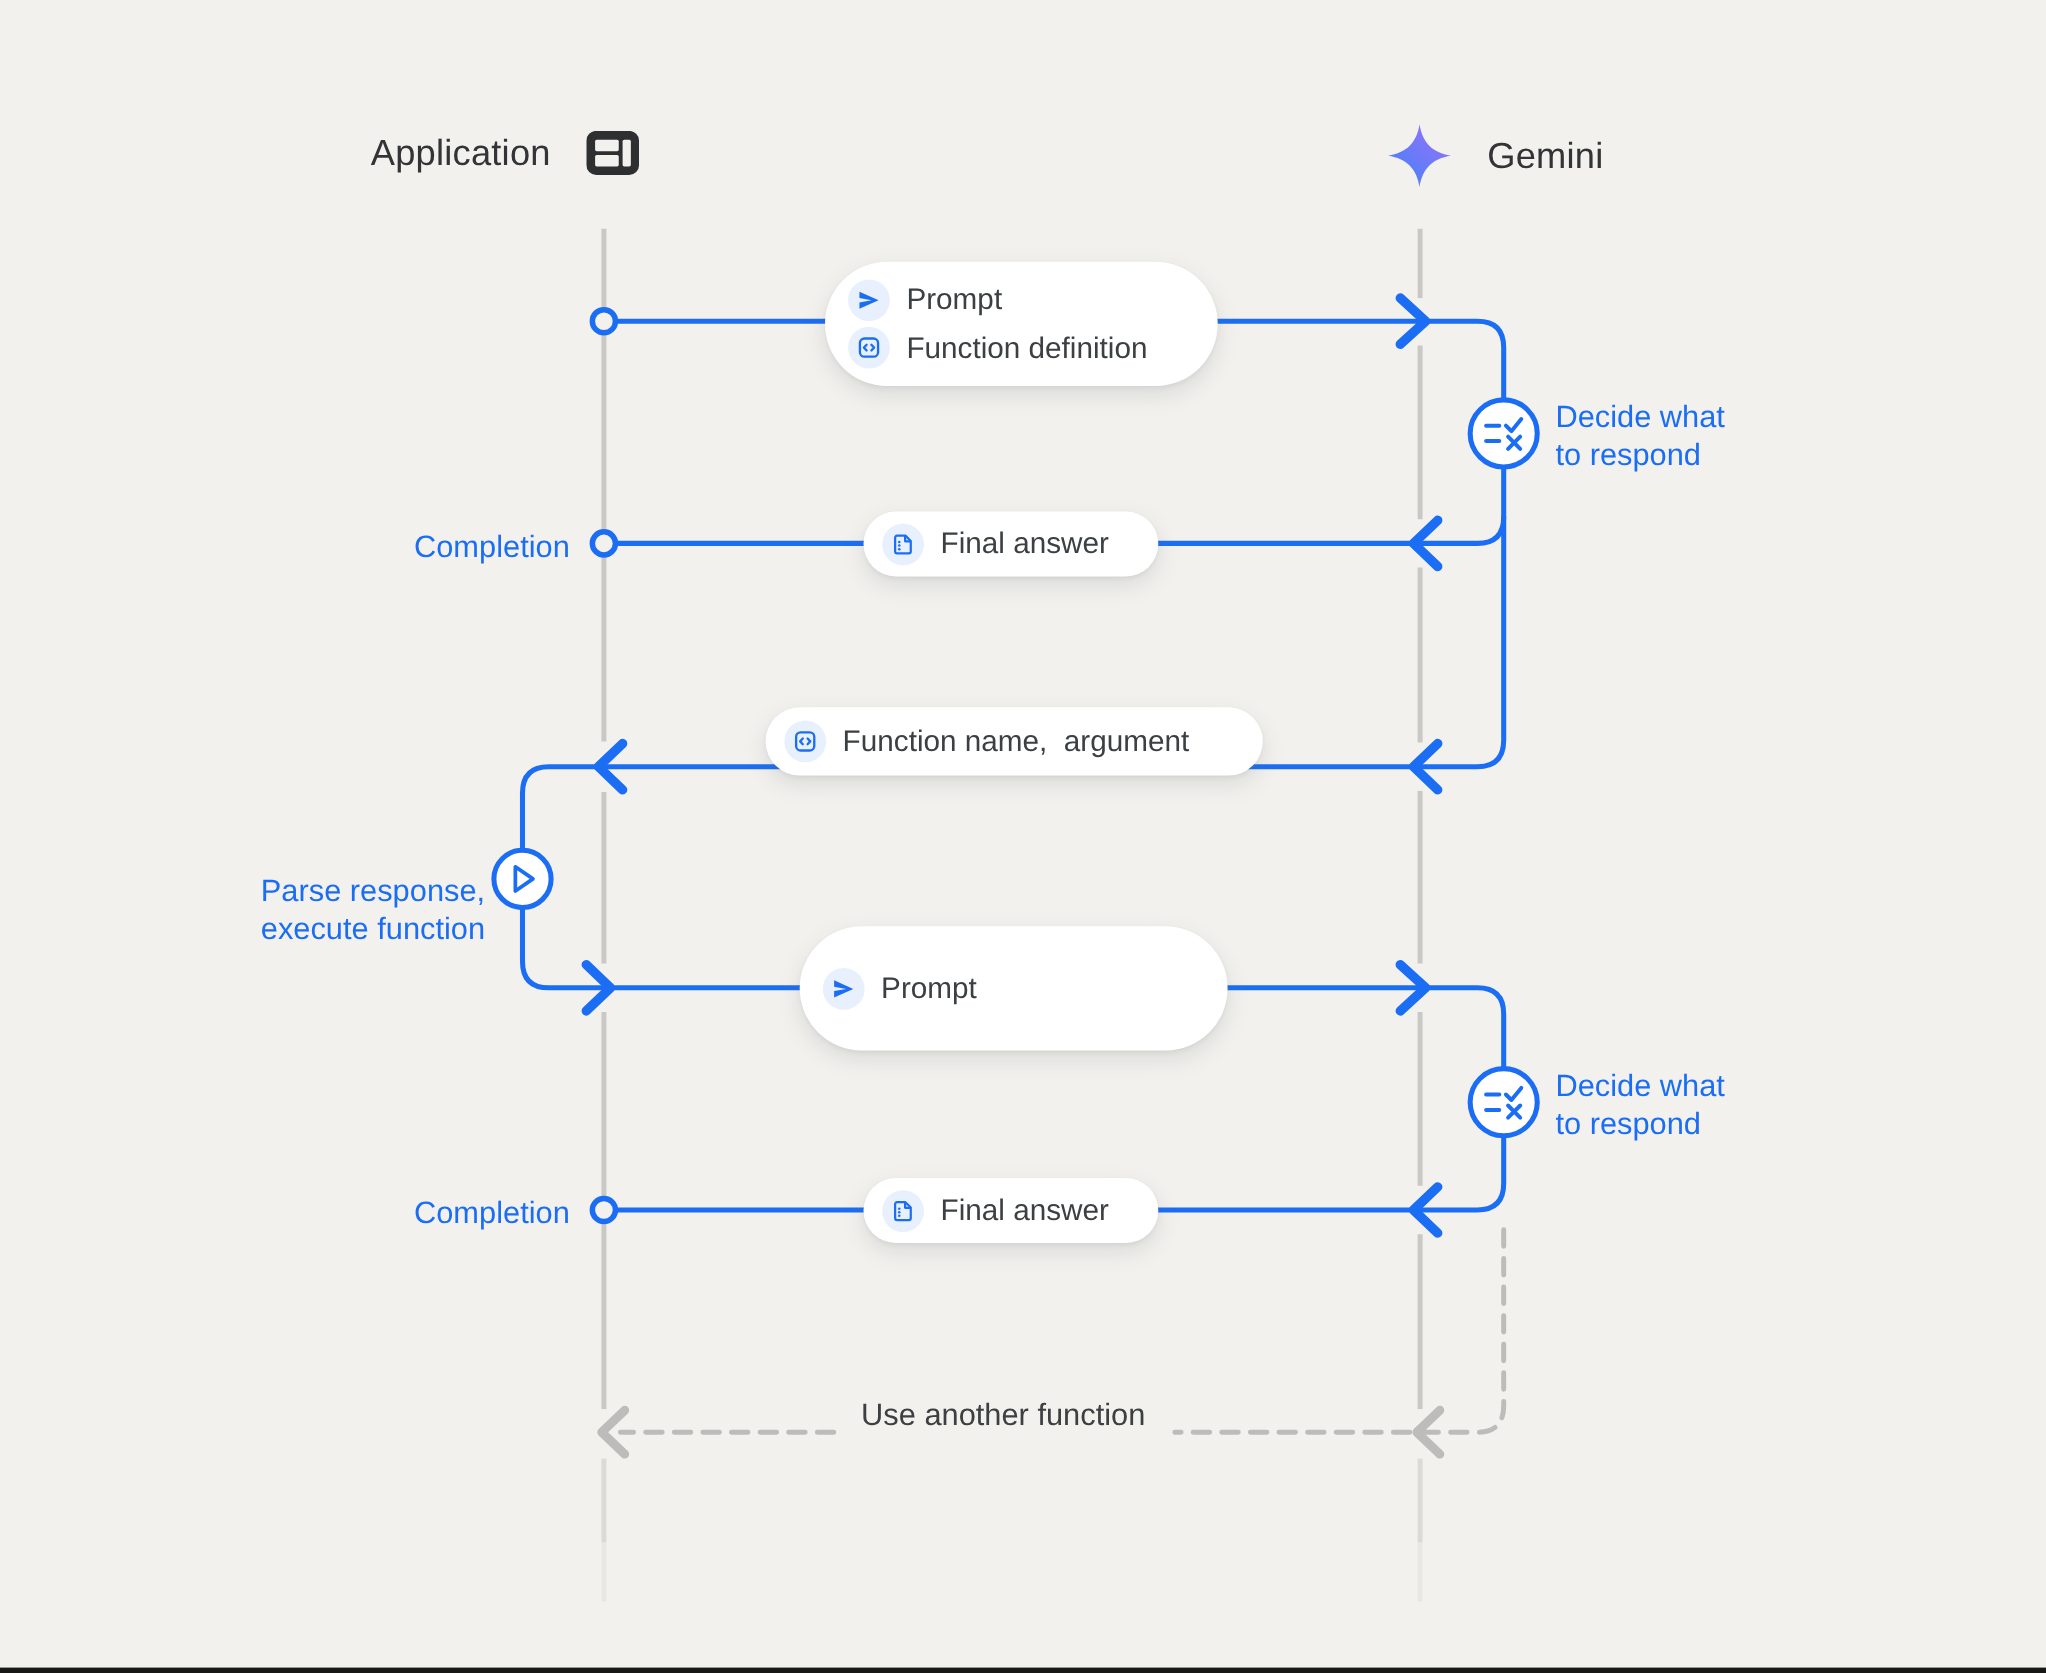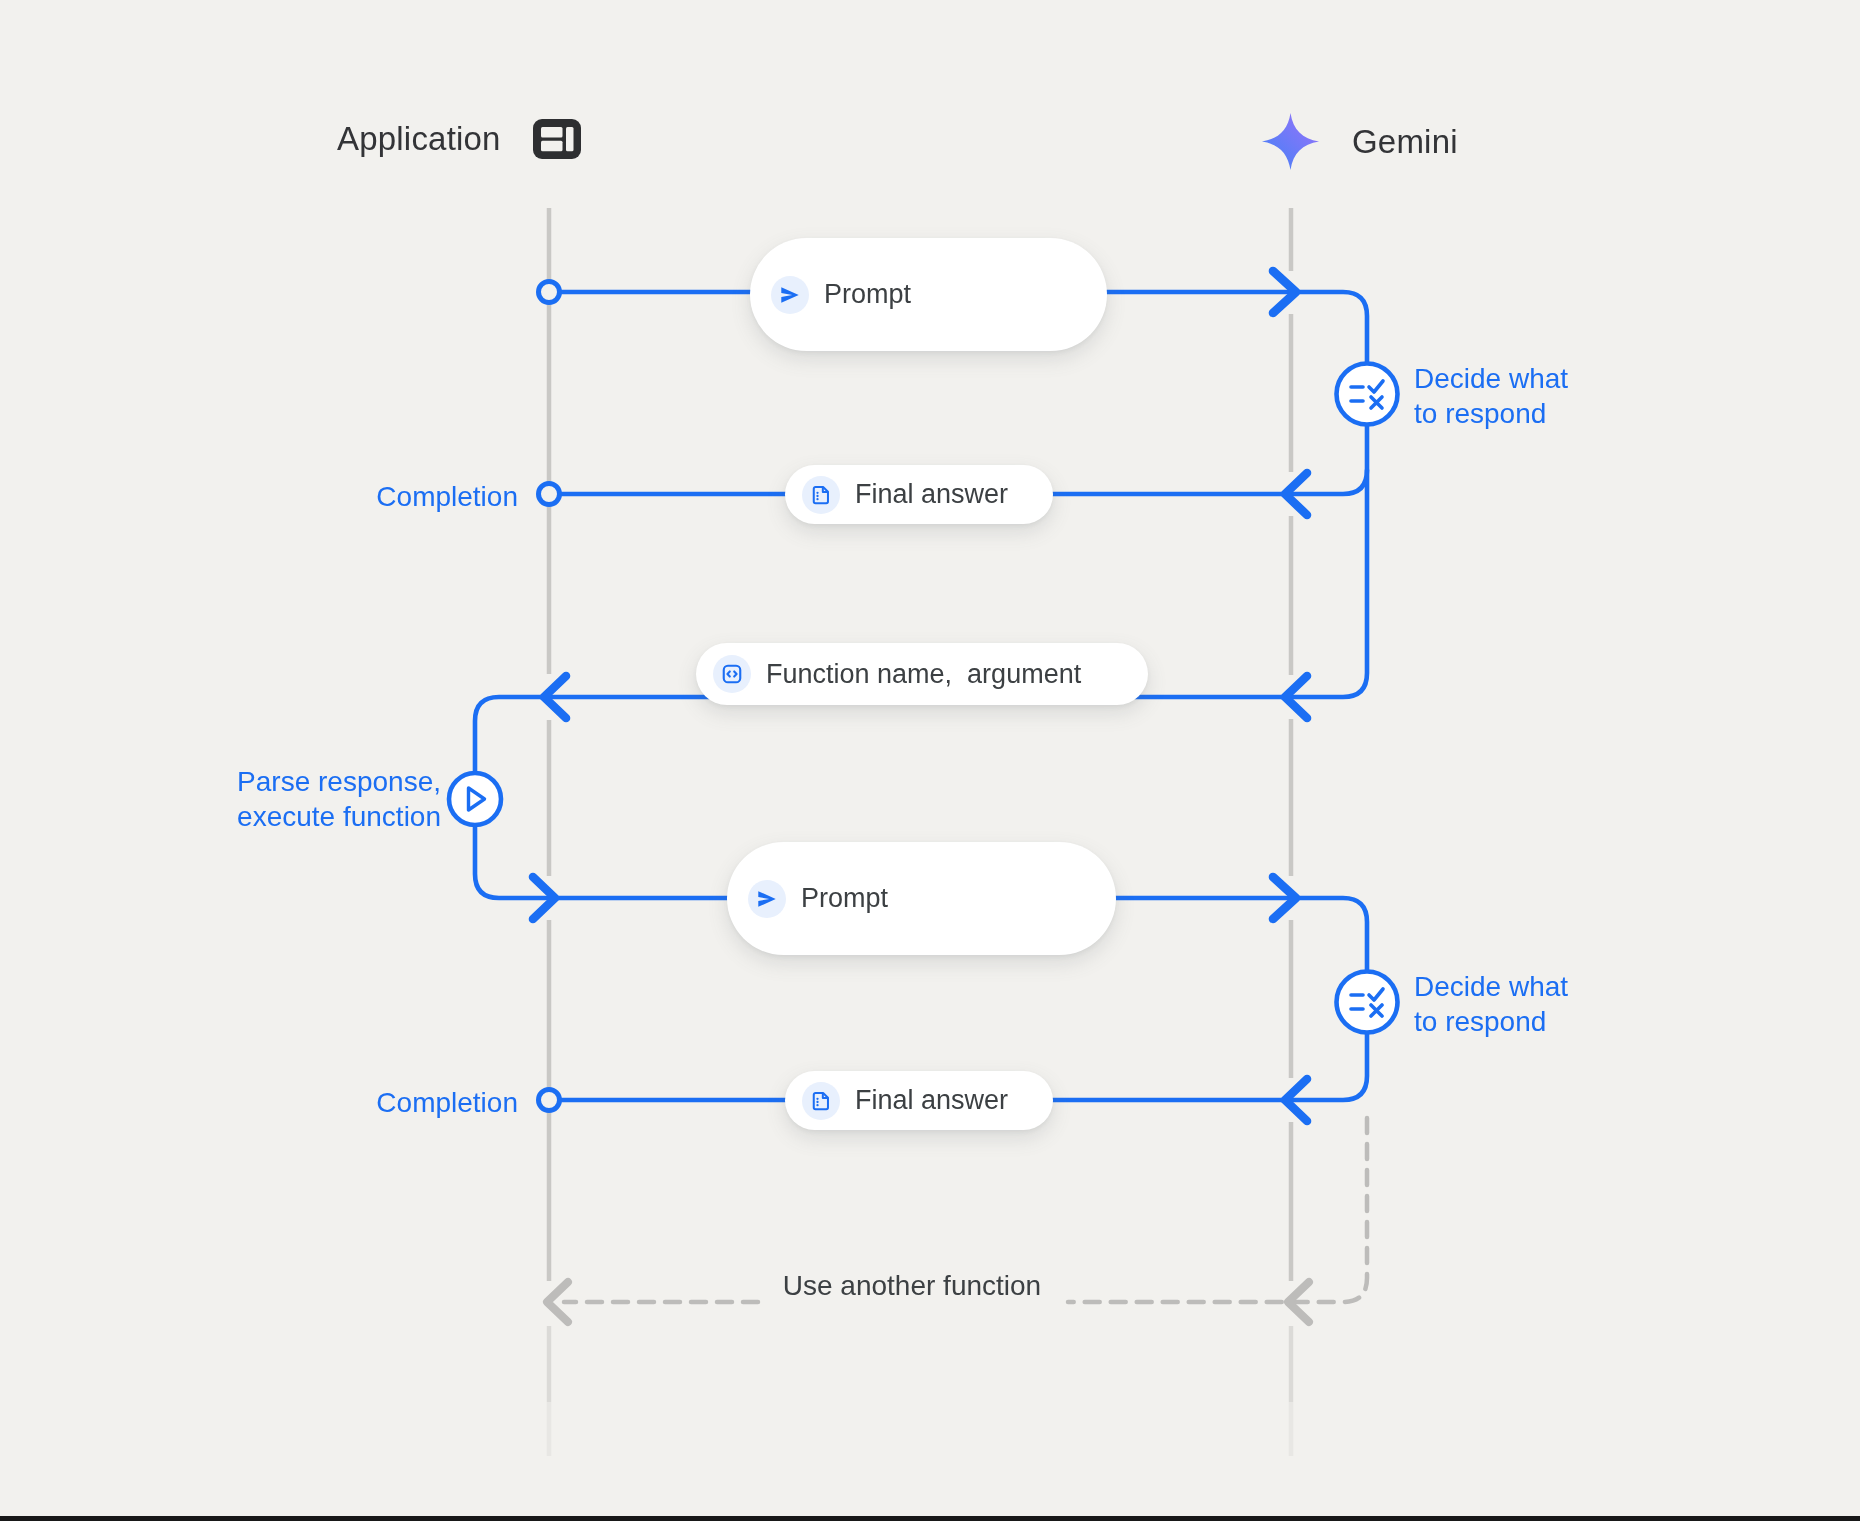--- a/index.html
+++ b/index.html
@@ -136,20 +136,29 @@
 
   <div class="pill double" style="left:750px;top:238px;width:357px;height:113px;">
     <div class="pill-row">
       <span class="icon-chip">
         <svg width="22" height="22" viewBox="0 0 24 24">
             <path d="M2.5 3.5 L21.5 12 L2.5 20.5 L2.5 14.2 L14.5 12 L2.5 9.8 Z" fill="#1B6EF3"></path>
           </svg>
       </span>
       <span class="pill-label">Prompt</span>
     </div>
+    <div class="pill-row">
+      <span class="icon-chip">
+        <svg width="22" height="22" viewBox="0 0 24 24">
+          <rect x="3" y="3" width="18" height="18" rx="4.5" fill="none" stroke="#1B6EF3" stroke-width="2.3"></rect>
+          <path d="M9.6 9.2 L7 12 L9.6 14.8 M14.4 9.2 L17 12 L14.4 14.8" fill="none" stroke="#1B6EF3" stroke-width="2.3" stroke-linecap="round" stroke-linejoin="round"></path>
+        </svg>
+      </span>
+      <span class="pill-label">Function definition</span>
+    </div>
   </div>
 
   <div class="pill single" style="left:785px;top:465px;width:268px;height:59px;">
     <span class="icon-chip">
       <svg width="22" height="22" viewBox="0 0 24 24">
         <path d="M6 3.2 H14.3 L19.6 8.5 V19 A1.9 1.9 0 0 1 17.7 20.9 H6 A1.9 1.9 0 0 1 4.1 19 V5.1 A1.9 1.9 0 0 1 6 3.2 Z" fill="none" stroke="#1B6EF3" stroke-width="2.2" stroke-linejoin="round"></path>
         <path d="M14 3.6 V8.8 H19.4" fill="none" stroke="#1B6EF3" stroke-width="2.2" stroke-linejoin="round"></path>
         <circle cx="8.2" cy="9.6" r="1.25" fill="#1B6EF3"></circle>
           <circle cx="8.2" cy="13.1" r="1.25" fill="#1B6EF3"></circle>
           <circle cx="8.2" cy="16.6" r="1.25" fill="#1B6EF3"></circle>
@@ -199,21 +208,21 @@
   <div class="blue-label" style="left:1414px;top:361px;">
     <div>Decide what</div>
     <div>to respond</div>
   </div>
 
   <div class="blue-label" style="left:1414px;top:969px;">
     <div>Decide what</div>
     <div>to respond</div>
   </div>
 
-  <div class="blue-label right-align" style="left:141px;top:764px;width:300px;">
+  <div class="blue-label right-align" style="left:141px;top:792px;width:300px;">
     <div>Parse response,</div>
     <div>execute function</div>
   </div>
 
   <div class="use-fn" style="left:742px;top:1270px;width:340px;">Use another function</div>
 
   <div class="bottom-bar"></div>
 </div>
 
 </body></html>

